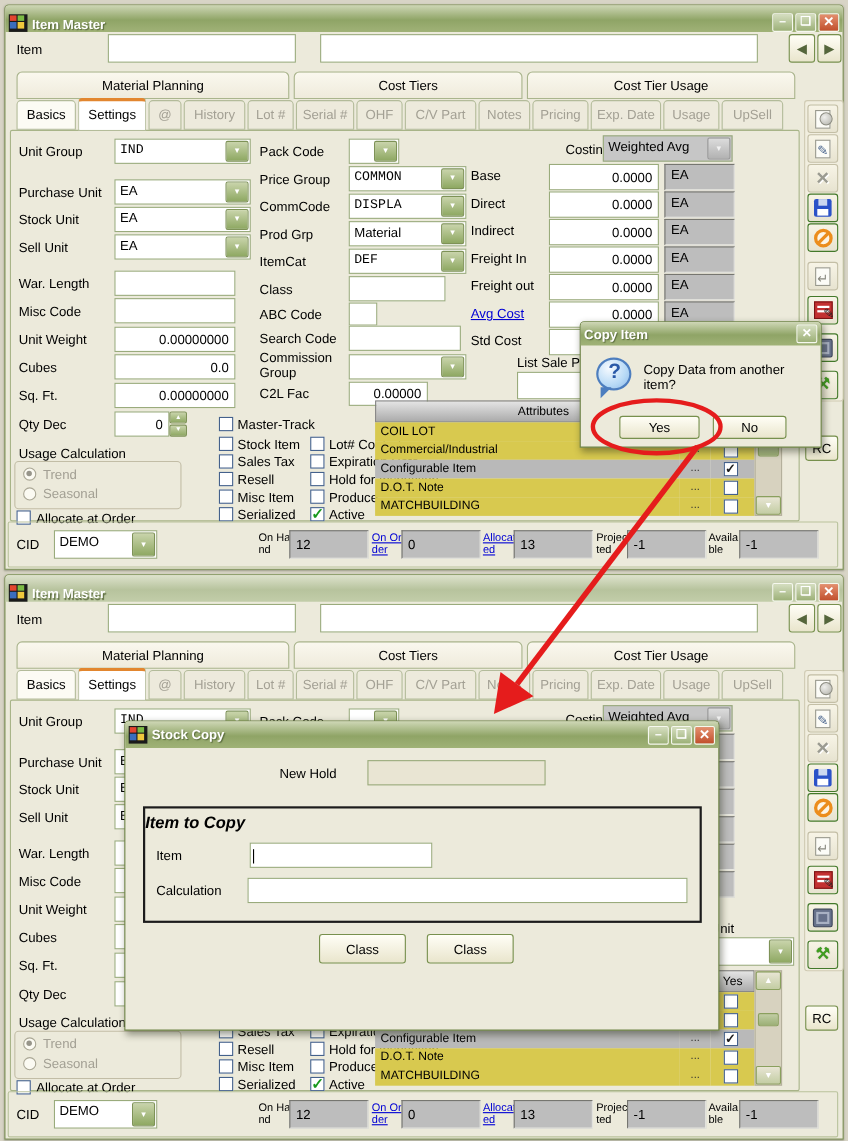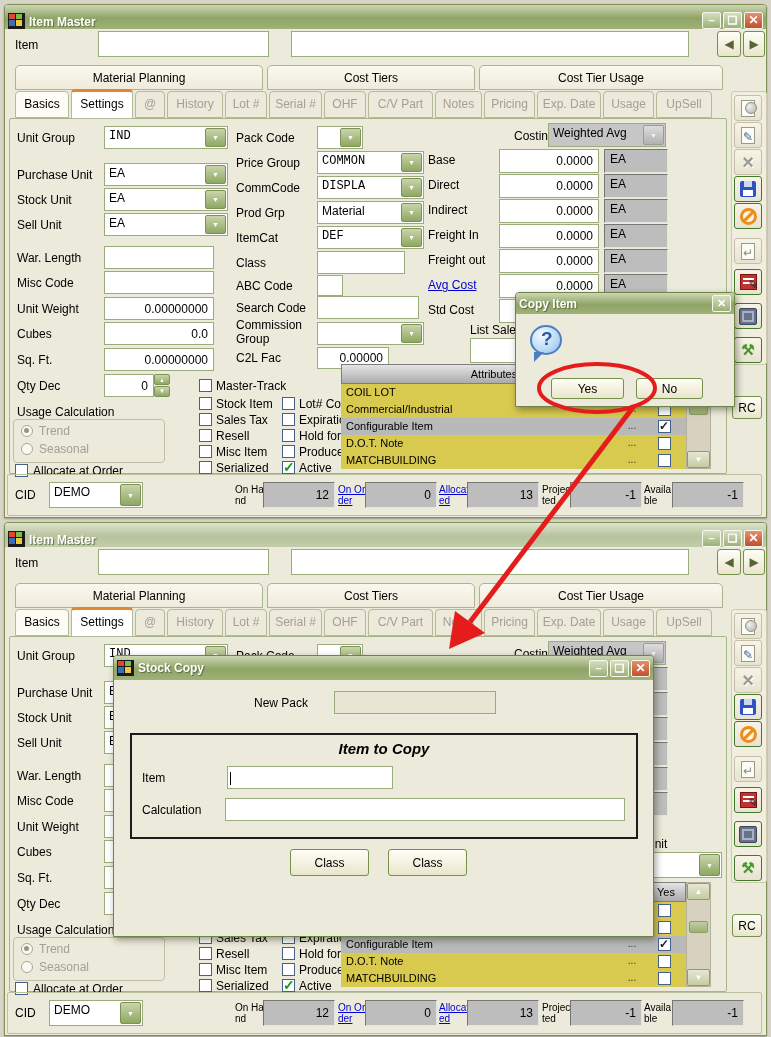--- a/index.html
+++ b/index.html
@@ -30,21 +30,21 @@
   input.tb.num{text-align:right}
   .combo{position:absolute;background:#fff;border:1px solid #9aab7c;box-sizing:border-box;display:flex;align-items:stretch}
   .combo .val{flex:1;padding:2px 4px;white-space:nowrap;overflow:hidden}
   .combo .arr{width:19px;margin:1px;background:linear-gradient(#c9d4ab,#8ea862);border:1px solid #7e9257;border-radius:2px;
               display:flex;align-items:center;justify-content:center;color:#fff;font-size:7px;line-height:7px}
   .combo.dis{background:#c6c6c6}
   .combo.dis .arr{background:linear-gradient(#dcdcdc,#b2b2b2);border-color:#9a9a9a;color:#f2f2f2}
   .mono{font-family:"Liberation Mono",monospace;font-size:12px}
   .grayf{position:absolute;background:#bdbdbd;border:1px solid;border-color:#767670 #e6e6e0 #e6e6e0 #767670;
          box-sizing:border-box;padding:2px 5px;font-size:12px}
-  .grayf.num{text-align:right}
+  .grayf.num{}
   .btn{position:absolute;background:linear-gradient(#fffef6,#e9e5cc);border:1px solid #77904d;border-radius:3px;
        font-family:"Liberation Sans",sans-serif;font-size:12px;color:#000;box-sizing:border-box;padding:0;text-align:center}
   .chk{position:absolute;width:13px;height:13px;background:#fff;border:1px solid #44618c;box-sizing:border-box}
   .chk.on::after{content:"✓";position:absolute;left:0;top:-3px;font-size:14px;font-weight:bold;color:#18991c}
   .chk.dark.on::after{color:#1c1c1c;font-size:12px;top:-2px}
   .radio{position:absolute;width:12px;height:12px;border-radius:50%;border:1px solid #aaa795;background:#fbfaf2;box-sizing:border-box}
   .radio.on::after{content:"";position:absolute;left:2px;top:2px;width:5px;height:5px;border-radius:50%;background:#97958a}
   .link{color:#0000d4;text-decoration:underline;cursor:pointer}
 
   
@@ -101,21 +101,21 @@
   .dialog{position:absolute;background:#eceadb;border:1px solid #6e8446;border-radius:4px 4px 0 0;
           box-shadow:2px 3px 7px rgba(40,45,25,.45);z-index:20}
   .dlg-title{position:absolute;left:0;top:0;right:0;border-radius:3px 3px 0 0;
              background:linear-gradient(#cdd6b4,#8fa466 55%,#a0b277);display:flex;align-items:center;padding:0 3px;gap:4px}
   .qbubble{position:absolute;width:32px;height:30px;border-radius:50%;border:2px solid #4d7ebf;box-sizing:border-box;
            background:radial-gradient(circle at 35% 30%,#f6faff,#b8daf6 60%,#8cb8e8)}
   .qbubble::before{content:"?";position:absolute;left:9px;top:1px;font-size:19px;font-weight:bold;color:#2a59a8}
   .qbubble::after{content:"";position:absolute;left:2px;bottom:-9px;width:0;height:0;
                   border-top:10px solid #4d7ebf;border-right:10px solid transparent}
   .gbox{position:absolute;border:2px solid #1c1c1c;box-sizing:border-box}
-  .gbox-title{position:absolute;width:100%;text-align:center;font-weight:bold;font-style:italic;font-size:15px}
+  .gbox-title{position:absolute;width:100%;font-weight:bold;font-style:italic;font-size:15px}
   .caret{display:inline-block;width:1px;height:13px;background:#000;vertical-align:middle}
 
   
   #annotations{position:absolute;left:0;top:0;z-index:60;pointer-events:none}
 </style>
 </head>
 <body>
 
 <div class="window win-slot" id="win1" style="top:4px;z-index:1">
   <div class="titlebar">
@@ -659,48 +659,49 @@
   <span class="stlbl link" style="left:333px;top:479px">On Order</span>
   <span class="grayf num" style="left:360px;top:477px;width:72px;height:26px;line-height:20px">0</span>
   <span class="stlbl link" style="left:434px;top:479px">Allocated</span>
   <span class="grayf num" style="left:462px;top:477px;width:72px;height:26px;line-height:20px">13</span>
   <span class="stlbl" style="left:537px;top:479px">Projected</span>
   <span class="grayf num" style="left:565px;top:477px;width:72px;height:26px;line-height:20px">-1</span>
   <span class="stlbl" style="left:639px;top:479px">Available</span>
   <span class="grayf num" style="left:667px;top:477px;width:72px;height:26px;line-height:20px">-1</span>
 </div>
 
-<div class="dialog" style="left:515px;top:292px;width:218px;height:113px">
+<div class="dialog" style="left:527px;top:292px;width:218px;height:113px">
   <div class="dlg-title" style="height:21px">
     <span class="title-text">Copy Item</span>
     <span class="cap-group">
         <button class="cap-btn" style="background:linear-gradient(#d5dec0,#9cb077)">✕</button>
       </span>
   </div>
   <span class="qbubble" style="left:14px;top:32px"></span>
+  <span class="lbl" style="left:57px;top:36px;width:152px;white-space:normal;line-height:14px">Copy Data from another item?</span>
   <button class="btn" style="left:35px;top:85px;width:73px;height:21px">Yes</button>
   <button class="btn" style="left:120px;top:85px;width:67px;height:21px">No</button>
 </div>
 
 <div class="dialog" style="left:113px;top:655px;width:539px;height:280px">
   <div class="dlg-title" style="height:24px">
     <span class="win-flag">
         <i style="background:#e3452f"></i>
         <i style="background:#7cbb45"></i>
         <i style="background:#3b6dbd"></i>
         <i style="background:#f0c83c"></i>
       </span>
     <span class="title-text">Stock Copy</span>
     <span class="cap-group">
       <button class="cap-btn">–</button>
       <button class="cap-btn">❑</button>
       <button class="cap-btn close">✕</button>
     </span>
   </div>
-  <span class="lbl" style="left:140px;top:40px">New Pack</span>
+  <span class="lbl" style="left:140px;top:40px">New Hold</span>
   <input class="tb" style="left: 220px; top: 35px; width: 162px; height: 23px; background: rgb(233, 229, 211);" disabled="" value="">
   <div class="gbox" style="left:16px;top:77px;width:508px;height:106px">
     <span class="gbox-title" style="top:5px">Item to Copy</span>
   </div>
   <span class="lbl" style="left:28px;top:115px">Item</span>
   <div class="tb" style="position:absolute;left:113px;top:110px;width:166px;height:23px;background:#fff;border:1px solid #9aab7c;padding:4px 2px;box-sizing:border-box"><span class="caret"></span><span></span></div>
   <span class="lbl" style="left:28px;top:147px">Calculation</span>
   <input class="tb" style="left: 111px; top: 142px; width: 400px; height: 23px;" value="">
   <button class="btn" style="left:176px;top:193px;width:79px;height:27px">Class</button>
   <button class="btn" style="left:274px;top:193px;width:79px;height:27px">Class</button>

